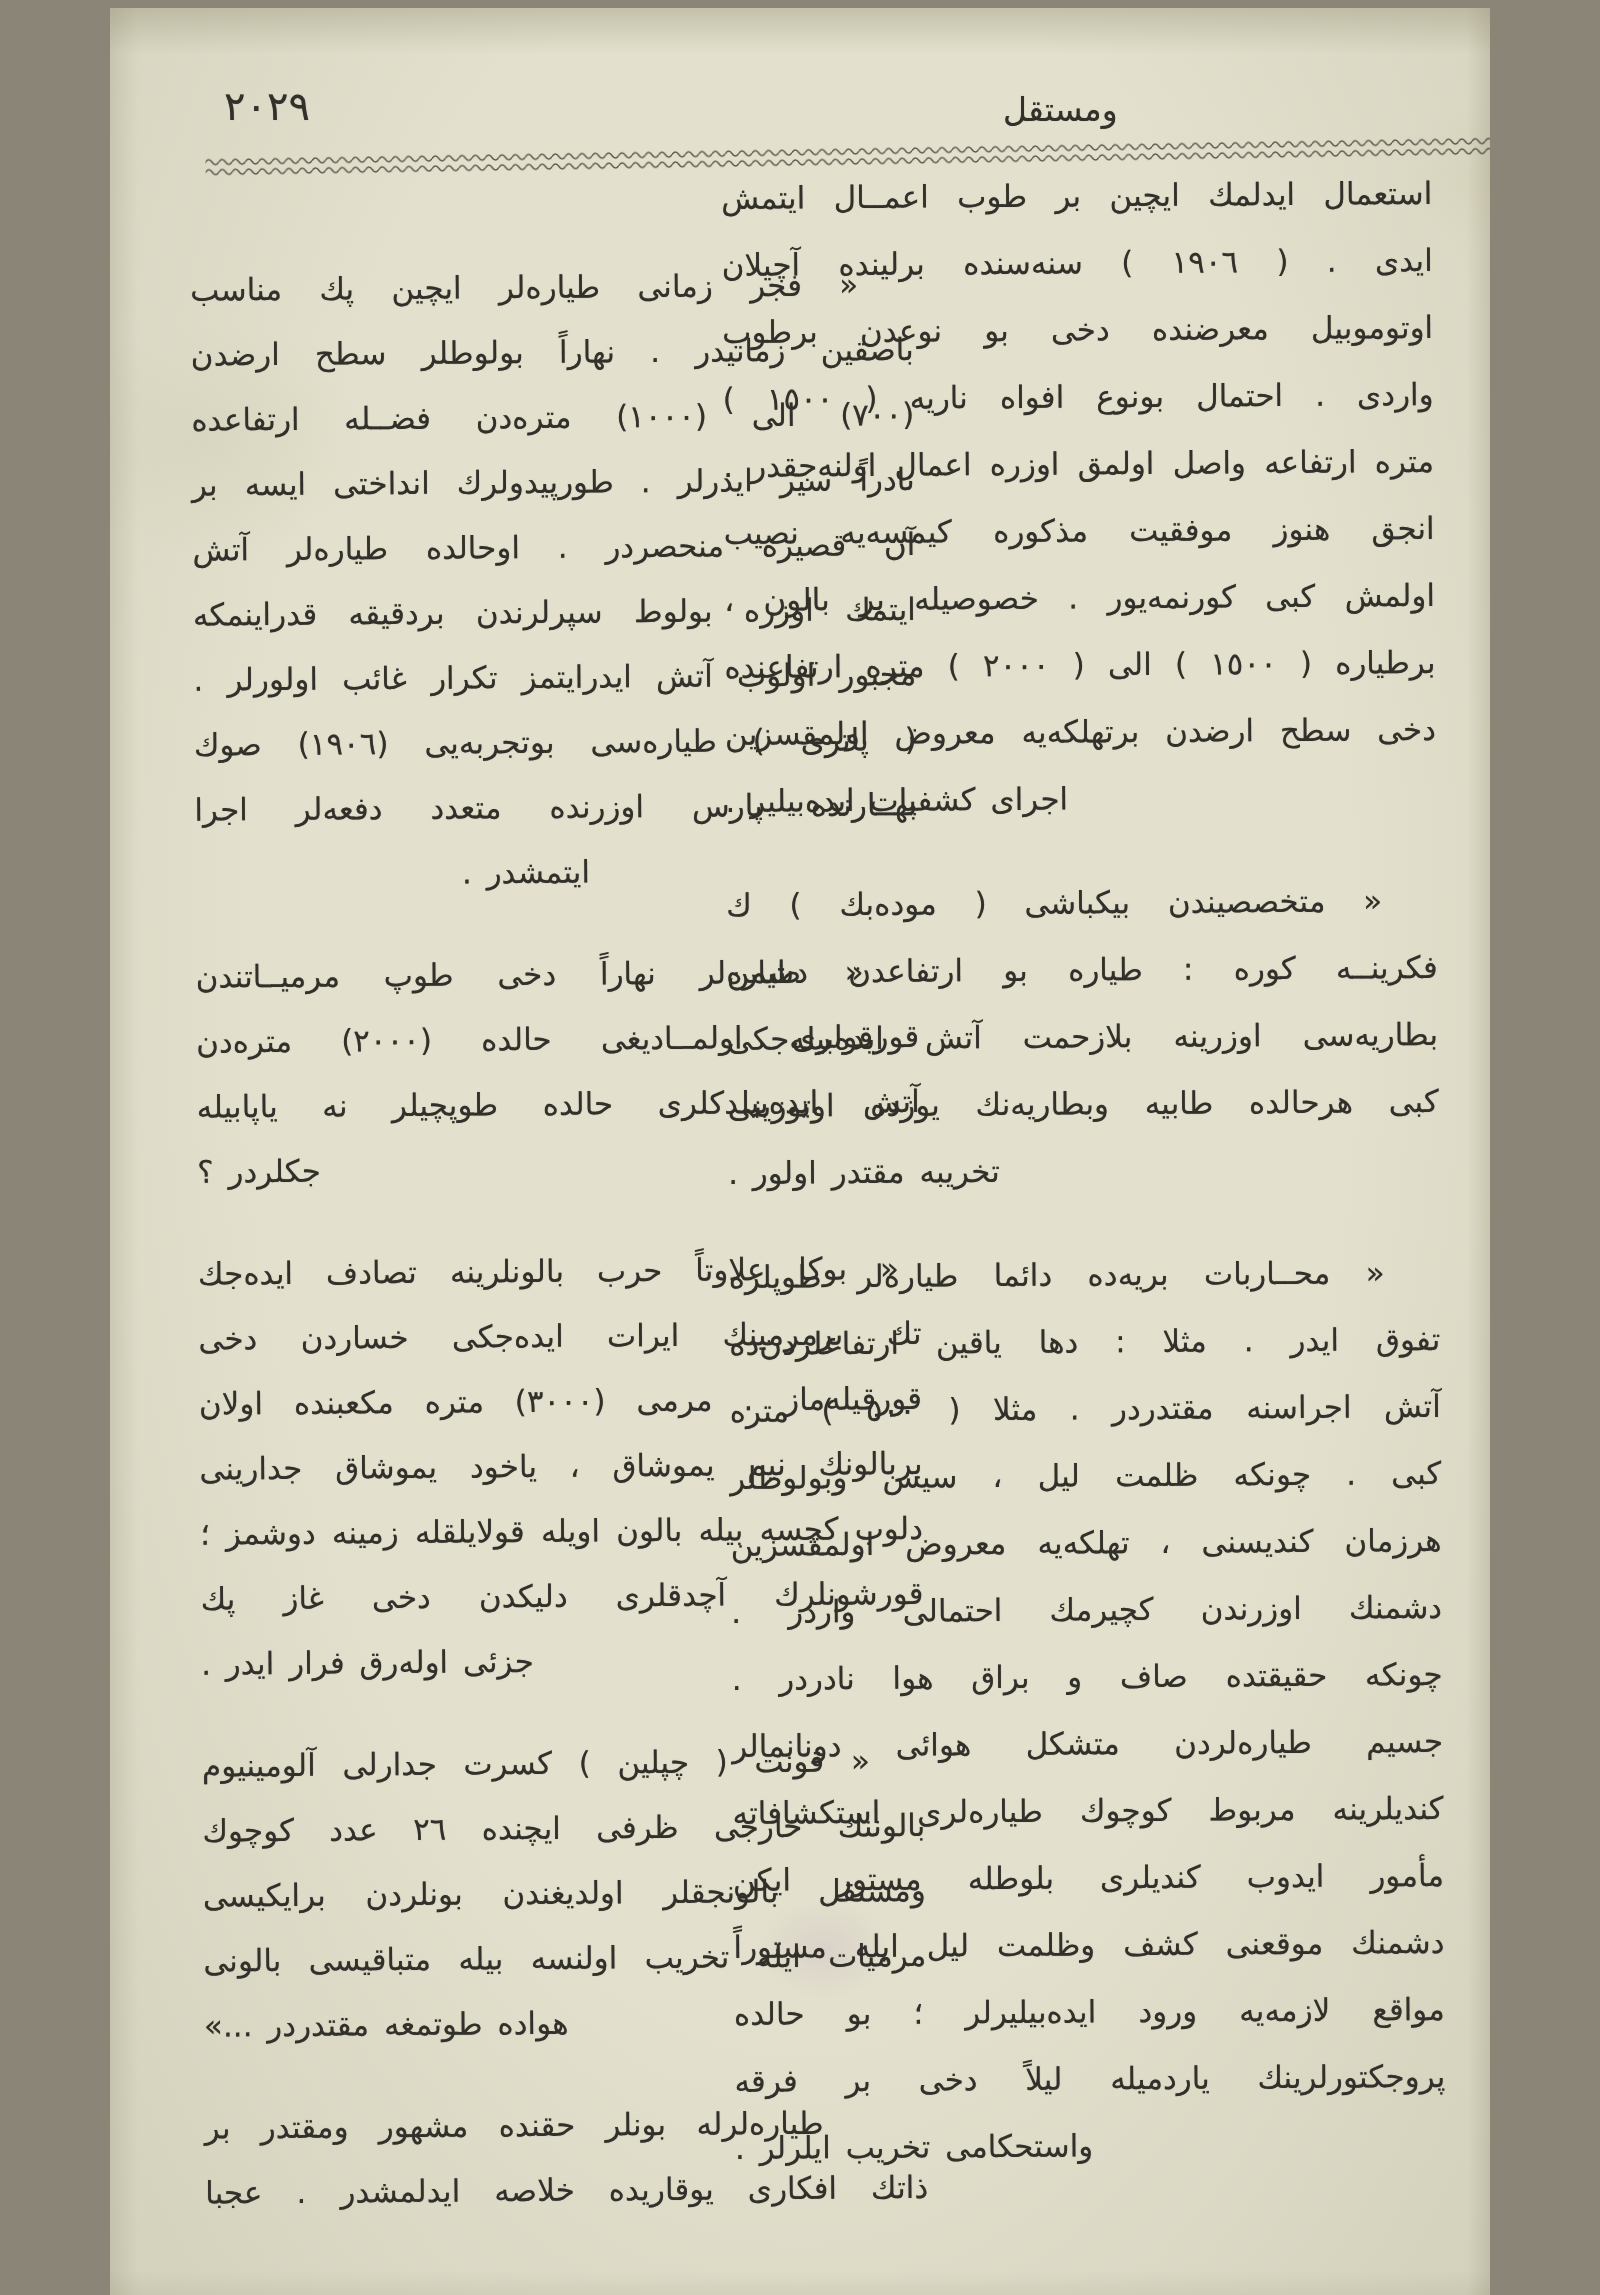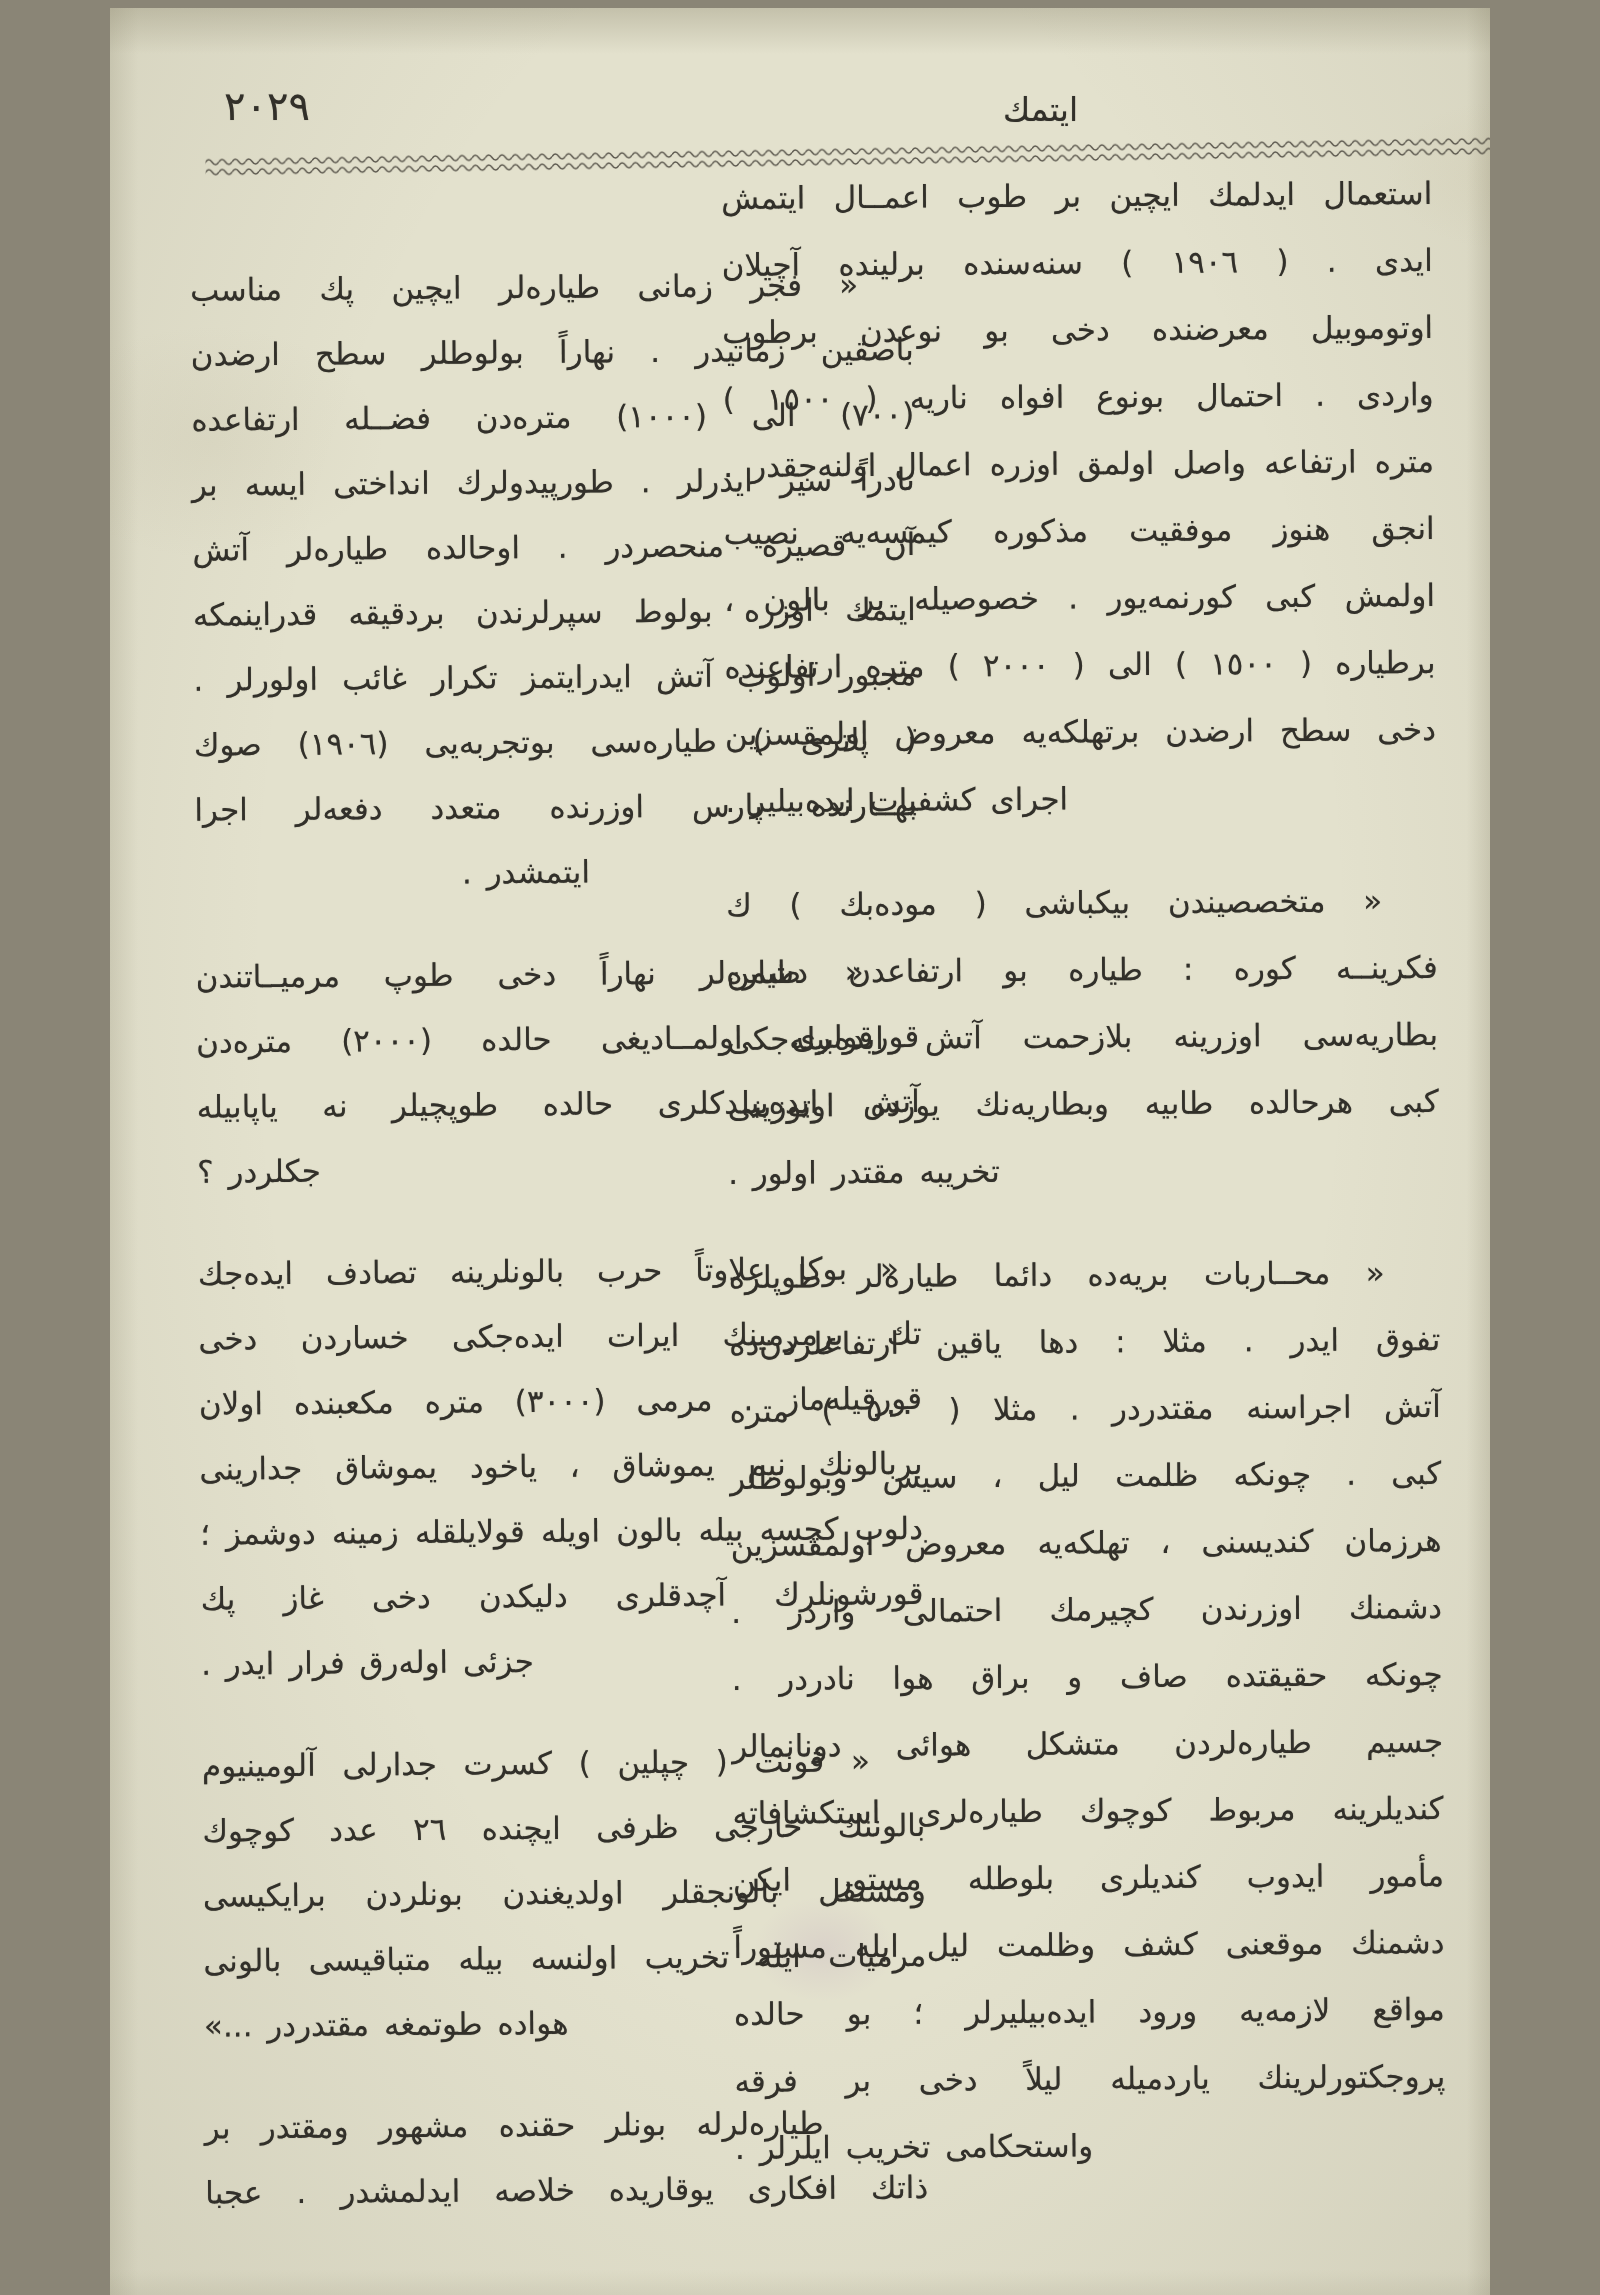--- a/index.html
+++ b/index.html
@@ -57,21 +57,21 @@
   .indent{ padding-right:55px; }
   .indent-sm{ padding-right:22px; }
   .indent-lg{ padding-right:104px; }
 </style>
 </head>
 <body>
 
 <div class="page">
 
   <div class="page-number ink">٢٠٢٩</div>
-  <div class="running-head ink">ايتمك</div>
+  <div class="running-head ink">ومستقل</div>
 
   <div class="rule-wavy">
     <svg width="1496" height="25" xmlns="http://www.w3.org/2000/svg" viewBox="0 0 1792 30">
       <defs>
         <pattern id="wv" width="16" height="30" patternUnits="userSpaceOnUse">
           <path d="M0 9 Q4 3 8 9 T16 9" fill="none" stroke="#46423a" stroke-width="1.8"></path>
           <path d="M0 21 Q4 15 8 21 T16 21" fill="none" stroke="#46423a" stroke-width="1.8"></path>
         </pattern>
       </defs>
       <rect width="1792" height="30" fill="url(#wv)"></rect>

